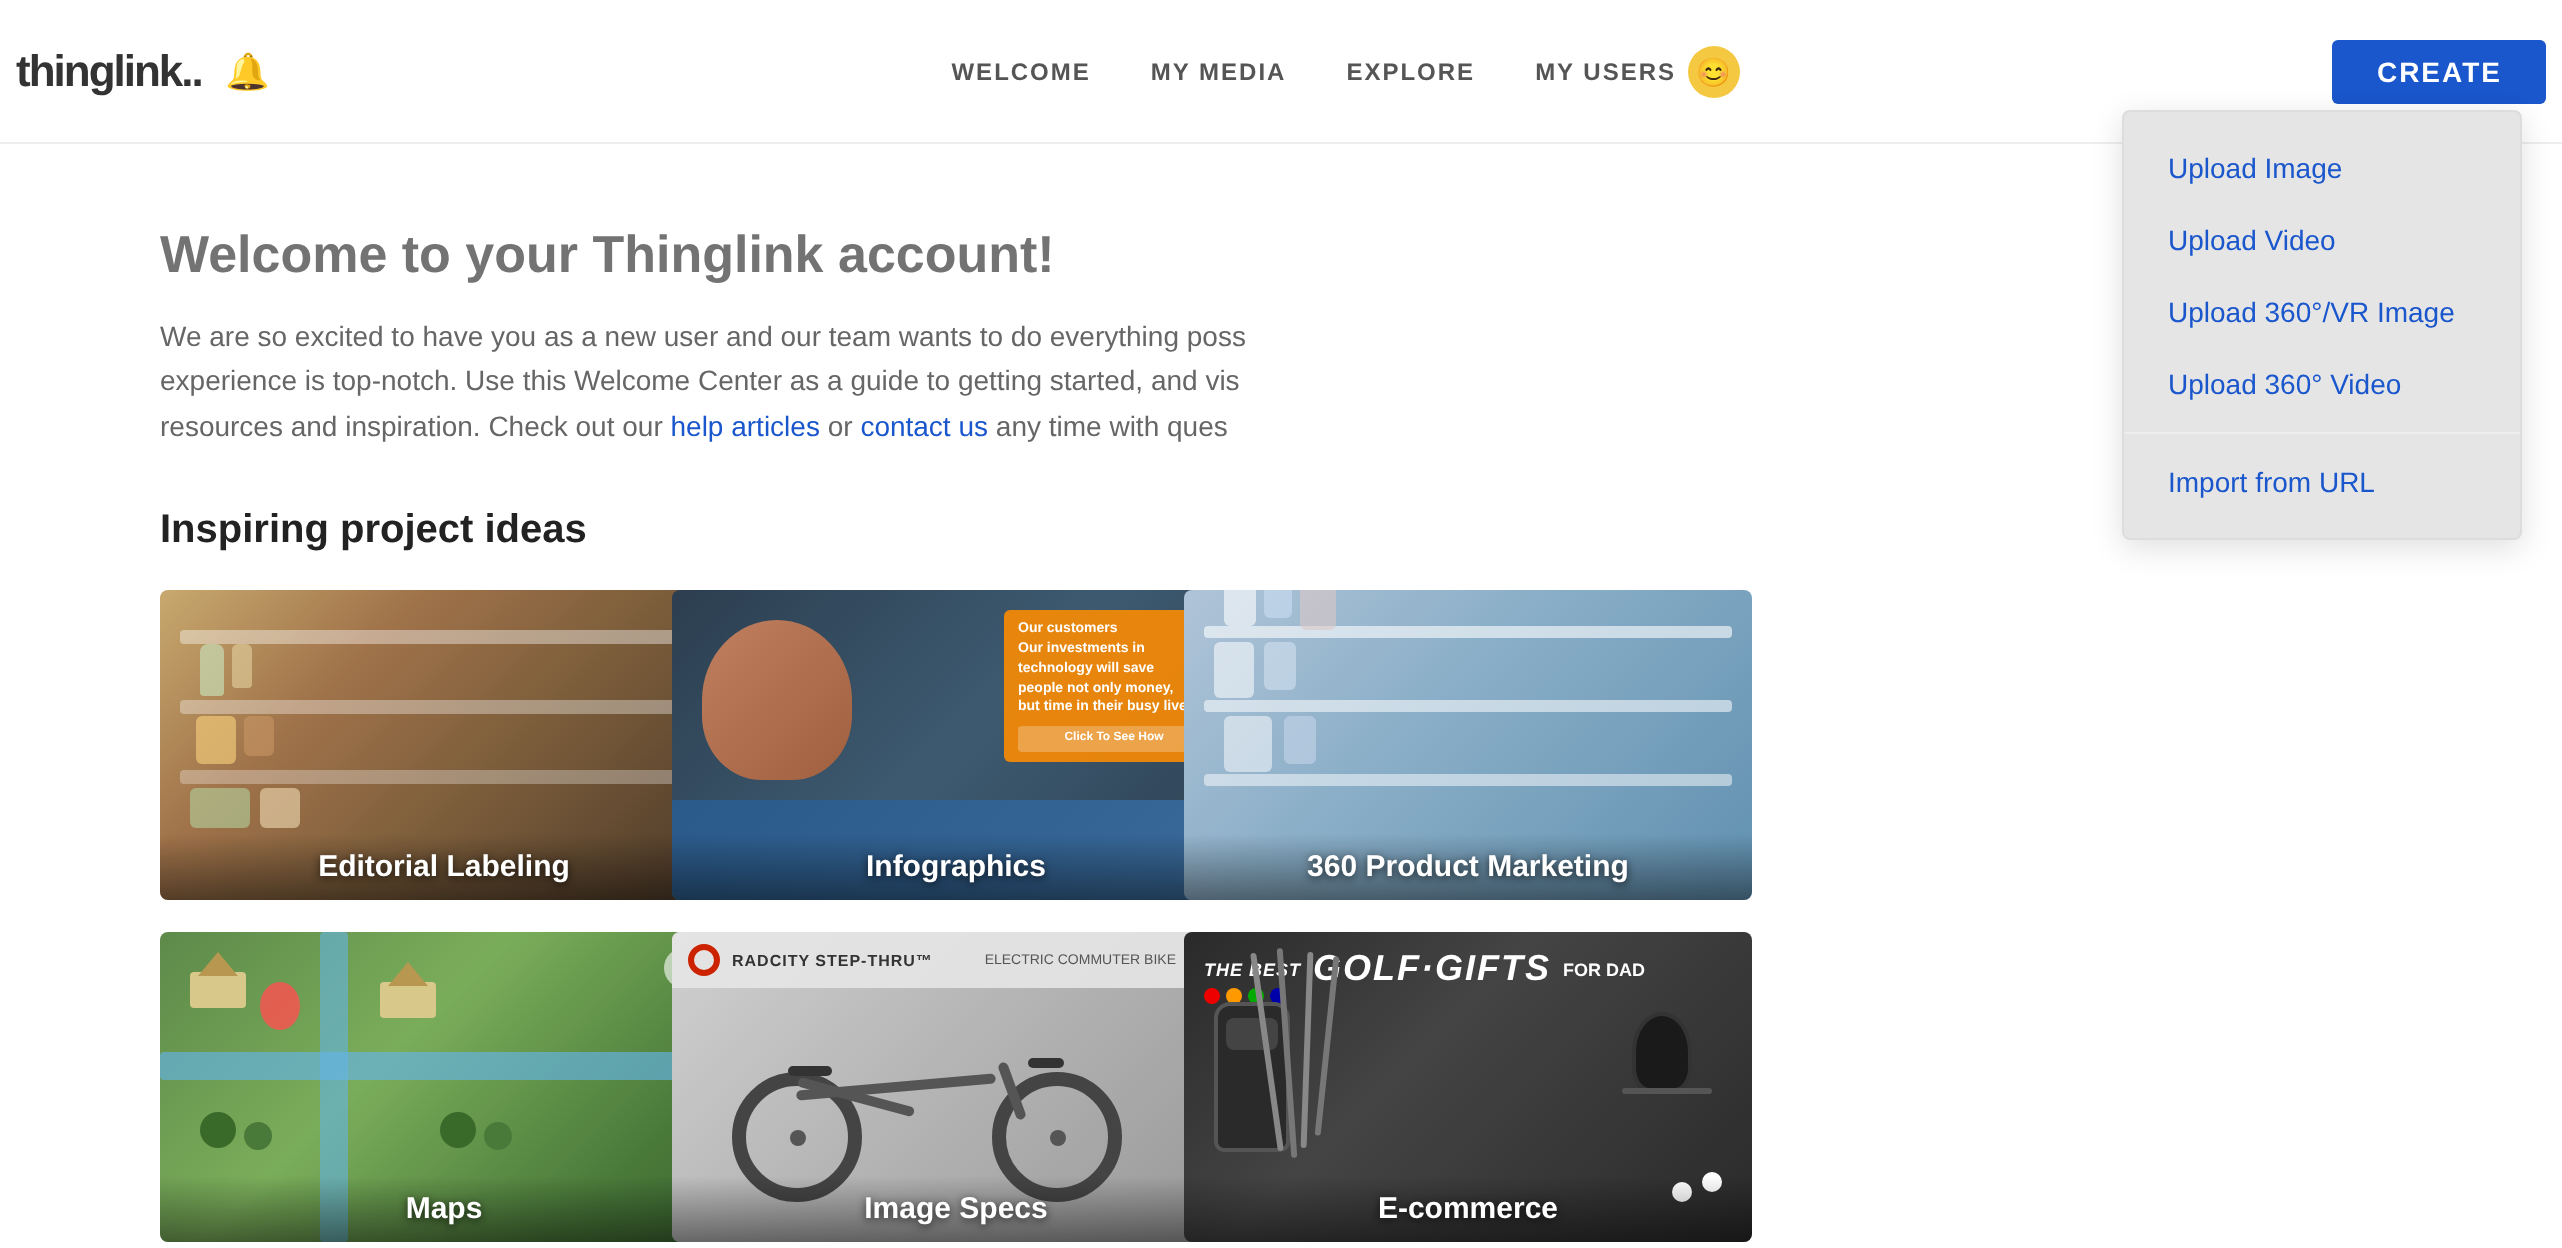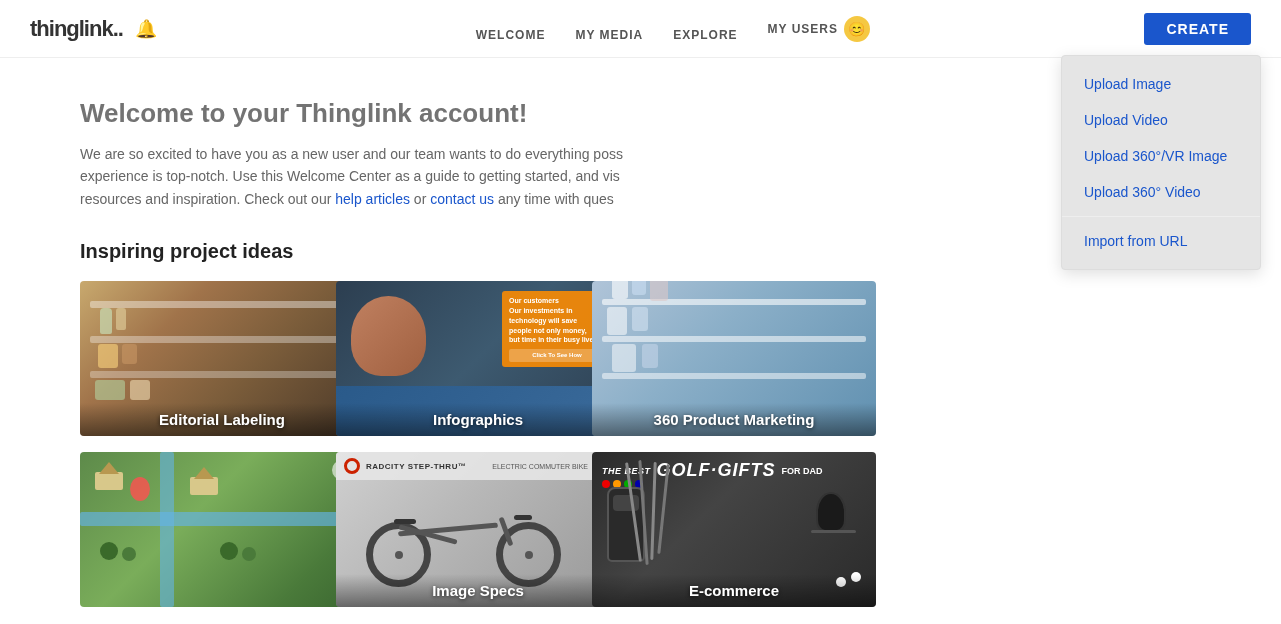--- a/index.html
+++ b/index.html
@@ -3,22 +3,22 @@
   <meta charset="utf-8">
   <style>
     * { margin: 0; padding: 0; box-sizing: border-box; }
     body { font-family: Arial, sans-serif; background: #fff; overflow-x: hidden; }
 
     
     .header {
       display: flex;
       align-items: center;
       justify-content: space-between;
-      padding: 0 30px;
-      height: 58px;
+      padding: 0 8px;
+      height: 72px;
       border-bottom: 1px solid #eee;
       position: relative;
       z-index: 100;
     }
     .header-left {
       display: flex;
       align-items: center;
       gap: 12px;
     }
     .logo {
@@ -27,21 +27,21 @@
       color: #333;
       letter-spacing: -1px;
     }
     .bell-icon {
       font-size: 18px;
       color: #aaa;
       cursor: pointer;
     }
     .header-nav {
       display: flex;
-      align-items: flex-end;
+      align-items: center;
       gap: 30px;
       margin-left: 44px;
     }
     .nav-link {
       font-size: 12px;
       font-weight: 600;
       color: #555;
       text-decoration: none;
       letter-spacing: 1px;
       text-transform: uppercase;
@@ -289,20 +289,21 @@
 
         <div style="position:absolute;top:90px;left:20px;width:18px;height:18px;background:#3a6a2a;border-radius:50%;"></div>
         <div style="position:absolute;top:95px;left:42px;width:14px;height:14px;background:#4a7a3a;border-radius:50%;"></div>
         <div style="position:absolute;top:90px;left:140px;width:18px;height:18px;background:#3a6a2a;border-radius:50%;"></div>
         <div style="position:absolute;top:95px;left:162px;width:14px;height:14px;background:#4a7a3a;border-radius:50%;"></div>
 
         <div style="position:absolute;top:25px;left:50px;width:20px;height:24px;background:rgba(255,80,80,0.8);border-radius:50%;display:flex;align-items:center;justify-content:center;"></div>
 
         <div style="position:absolute;top:8px;right:12px;width:20px;height:20px;background:rgba(255,255,255,0.6);border-radius:50%;display:flex;align-items:center;justify-content:center;font-size:10px;font-weight:700;color:#444;">N</div>
       </div>
+      <div class="card-label">Maps</div>
     </div>
 
     <div class="project-card">
       <div class="card-bg card-techspecs">
 
         <div style="position:absolute;top:0;left:0;right:0;height:28px;background:rgba(230,230,230,0.9);display:flex;align-items:center;padding:0 8px;gap:6px;">
           <div style="width:16px;height:16px;border-radius:50%;border:3px solid #cc2200;display:inline-block;"></div>
           <div style="font-size:8px;font-weight:700;color:#333;letter-spacing:0.5px;">RADCITY STEP-THRU™</div>
           <div style="font-size:7px;color:#555;margin-left:auto;">ELECTRIC COMMUTER BIKE</div>
           <div style="width:18px;height:12px;background:linear-gradient(180deg,#cc0000 50%,#fff 50%);border:1px solid #aaa;"></div>

